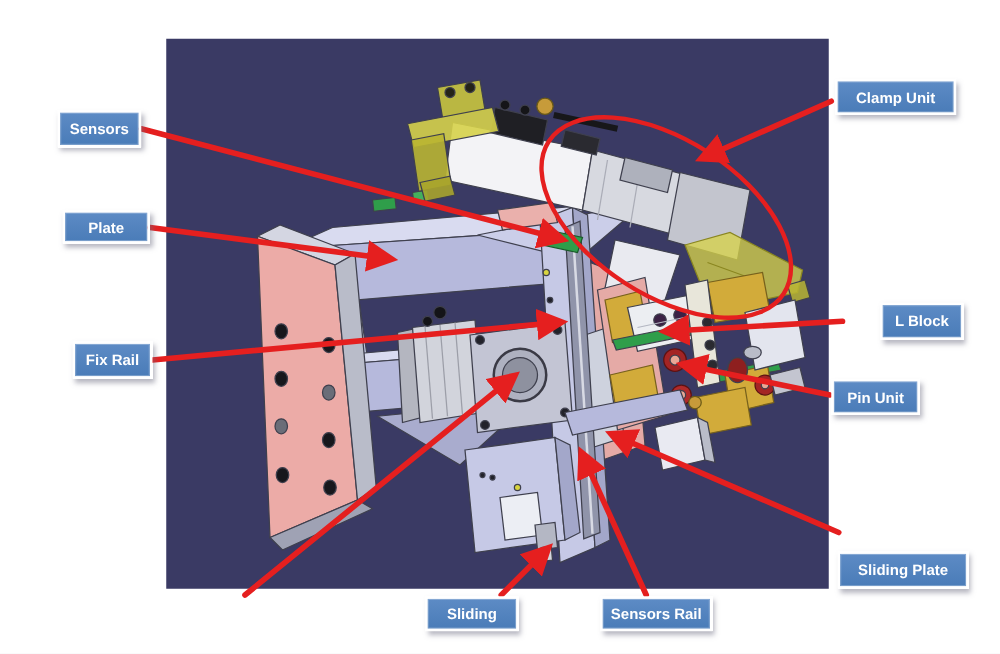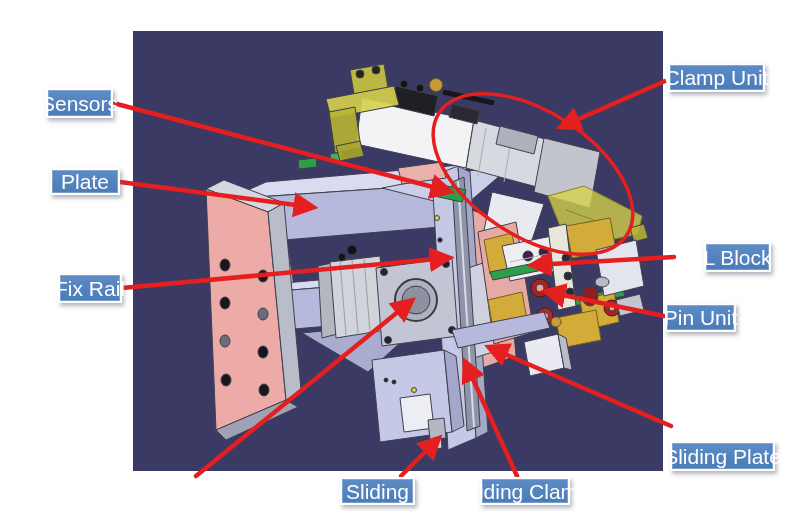--- a/index.html
+++ b/index.html
@@ -2,22 +2,22 @@
 <html><head>
 <meta charset="utf-8">
 <style>
   html,body{margin:0;padding:0;background:#ffffff;}
   .canvas{position:relative;width:800px;height:523px;background:#ffffff;overflow:hidden;
           font-family:"Liberation Sans",sans-serif;}
   .viewport{position:absolute;left:133px;top:31px;width:530px;height:440px;background:#3a3a64;}
   svg.scene{position:absolute;left:0;top:0;z-index:2;}
   .label{position:absolute;z-index:5;background:linear-gradient(#5d8bc5,#4a7cb8);
          border:2px solid #ffffff;box-shadow:2px 3px 4px rgba(110,110,130,.5), inset 0 0 0 1px rgba(255,255,255,.25);
-         color:#ffffff;font-size:21px;line-height:1;display:flex;align-items:center;justify-content:center;
-         text-align:center;box-sizing:border-box;white-space:nowrap;}
+         color:#ffffff;font-size:12px;line-height:1;display:flex;align-items:center;justify-content:center;
+         text-align:center;box-sizing:border-box;white-space:nowrap;font-weight:bold;}
 </style>
 </head>
 <body>
 
 <div class="canvas">
 
   <div class="viewport"></div>
 
   <svg class="scene" width="800" height="523" viewBox="0 0 800 523">
     <defs>
@@ -197,19 +197,19 @@
         <path d="M674,257 L534,265" marker-end="url(#ah)"></path>
         <path d="M665,81 L563,126" marker-end="url(#ah)"></path>
       </g>
     </g>
   </svg>
 
   <div class="label" style="left:46px;top:88px;width:67px;height:30px;">Sensors</div>
   <div class="label" style="left:50px;top:168px;width:70px;height:27px;">Plate</div>
   <div class="label" style="left:58px;top:273px;width:64px;height:30px;">Fix Rail</div>
   <div class="label" style="left:340px;top:477px;width:75px;height:28px;">Sliding</div>
-  <div class="label" style="left:480px;top:477px;width:90px;height:28px;">Sliding Clamp</div>
+  <div class="label" style="left:480px;top:477px;width:90px;height:28px;">Sensors Rail</div>
   <div class="label" style="left:670px;top:412px;width:105px;height:30px;margin-top:29px;">Sliding Plate</div>
   <div class="label" style="left:665px;top:303px;width:71px;height:29px;">Pin Unit</div>
   <div class="label" style="left:704px;top:242px;width:67px;height:30px;">L Block</div>
   <div class="label" style="left:668px;top:63px;width:97px;height:29px;">Clamp Unit</div>
 
 </div>
 
 </body></html>

